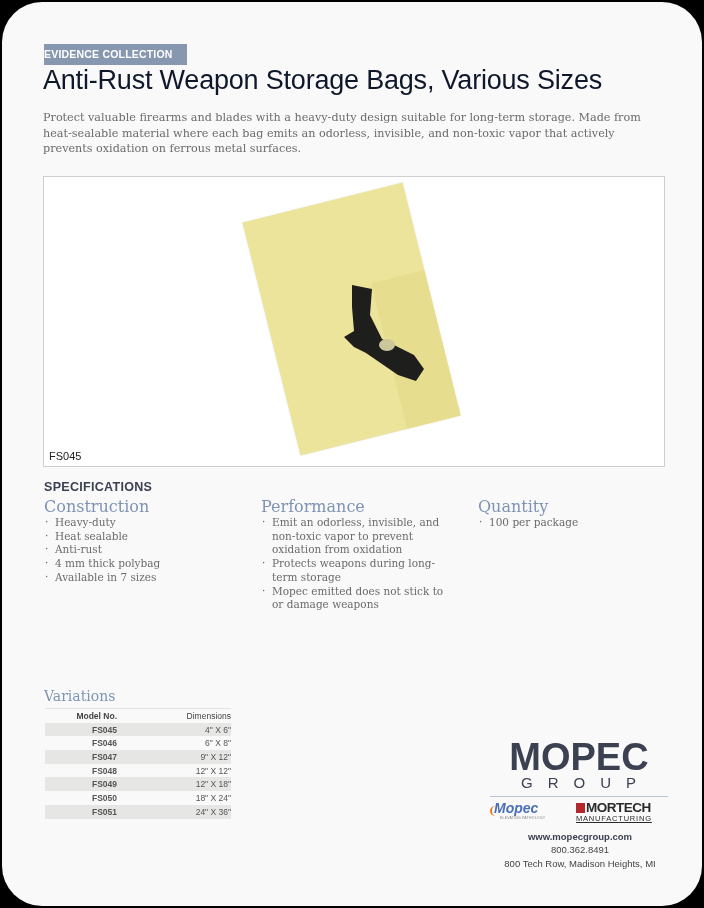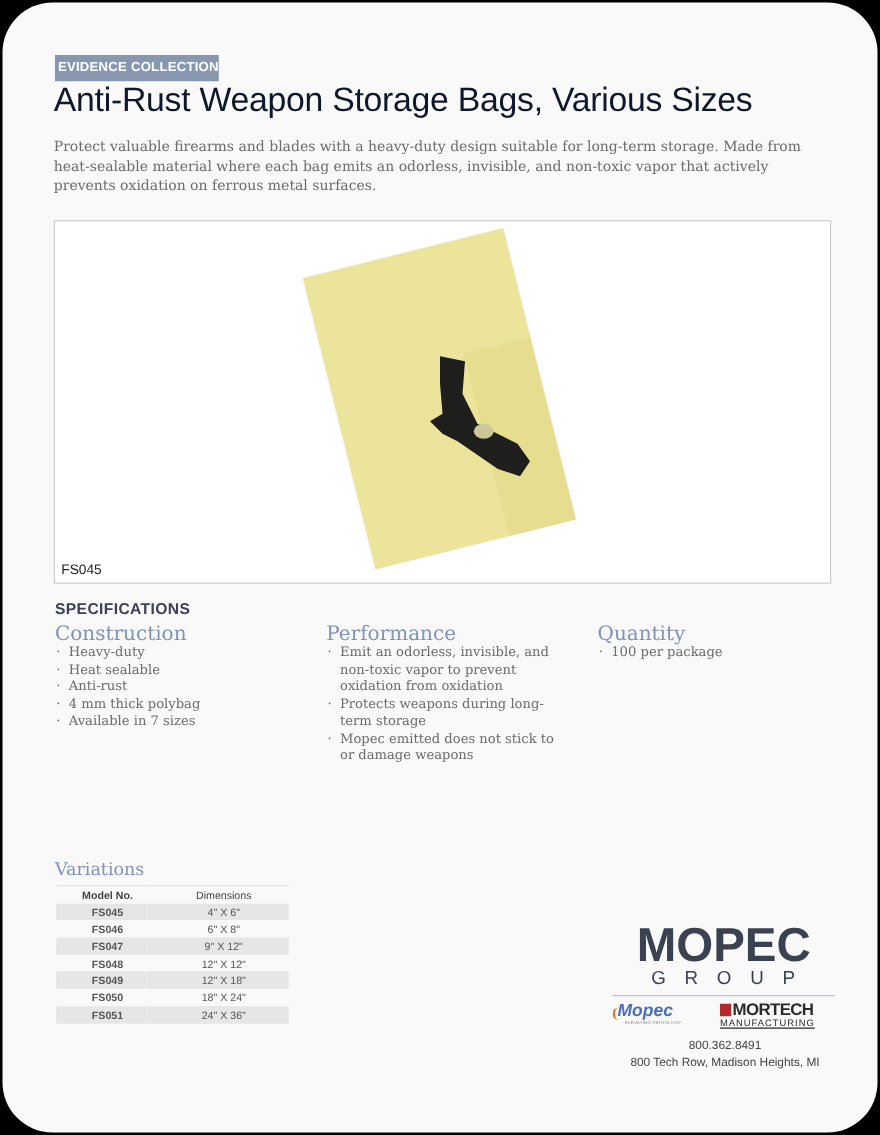--- a/index.html
+++ b/index.html
@@ -1,34 +1,34 @@
 <!DOCTYPE html>
 <html><head>
 <meta charset="utf-8">
 <style>
   html, body { margin:0; padding:0; }
   body { width:704px; height:908px; background:#000; position:relative; overflow:hidden; font-family:"DejaVu Serif", serif; }
   .page { position:absolute; left:2px; top:2px; width:700px; height:904px; background:#f9f9fa; border-radius:40px; overflow:hidden; }
-  .category { position:absolute; left:42px; top:42px; width:131px; height:21px; background:#8797b0; color:#fff; font-family:"Liberation Sans", sans-serif; font-weight:bold; font-size:10.5px; letter-spacing:0.2px; line-height:21px; text-align:right; }
+  .category { position:absolute; left:42px; top:42px; width:143px; height:21px; background:#8797b0; color:#fff; font-family:"Liberation Sans", sans-serif; font-weight:bold; font-size:10.5px; letter-spacing:0.2px; line-height:21px; text-align:left; }
   .title { position:absolute; left:41px; top:63px; font-family:"Liberation Sans", sans-serif; font-size:27px; color:#0f172a; letter-spacing:-0.2px; white-space:nowrap; }
   .intro { position:absolute; left:41px; top:108px; width:620px; font-family:"DejaVu Serif", serif; font-size:11.2px; line-height:15.5px; color:#6b6b6b; }
   .photo { position:absolute; left:41px; top:174px; width:620px; height:289px; background:#fff; border:1px solid #cfcfd2; overflow:hidden; }
   .photo-caption { position:absolute; left:5px; bottom:4px; font-family:"Liberation Sans", sans-serif; font-size:11px; color:#222; }
   .bag { position:absolute; left:210px; top:20px; width:165px; height:240px; background:#ece49a; transform:rotate(-14deg); transform-origin:center; box-shadow:0 0 2px rgba(0,0,0,0.1); }
   .bag-inner { position:absolute; left:110px; top:90px; width:55px; height:150px; background:#e6dd8e; }
   .gun { position:absolute; }
   .spec-head { position:absolute; left:42px; top:478px; font-family:"Liberation Sans", sans-serif; font-weight:bold; font-size:12.5px; color:#3b4150; letter-spacing:0.3px; }
   .col { position:absolute; top:496px; }
   .col h3 { margin:0; font-family:"DejaVu Serif", serif; font-weight:normal; font-size:16px; color:#7f93b4; line-height:18px; }
   .col ul { list-style:none; margin:0; padding:0; }
   .col li { font-family:"DejaVu Serif", serif; font-size:10.5px; line-height:13.7px; color:#6b6b6b; padding-left:11px; position:relative; }
   .col li::before { content:"·"; position:absolute; left:1px; top:0; }
   .var-head { position:absolute; left:42px; top:686px; font-family:"DejaVu Serif", serif; font-size:14px; color:#7f93b4; }
   .var-table { position:absolute; left:43px; top:706px; width:186px; border-collapse:collapse; border-top:1px solid #e3e3e3; }
-  .var-table th, .var-table td { font-family:"Liberation Sans", sans-serif; font-size:8.5px; height:13.7px; padding:0 0 0 10px; text-align:center; color:#444; }
+  .var-table th, .var-table td { font-family:"Liberation Sans", sans-serif; font-size:8.5px; height:13.7px; padding:0 0 0 10px; text-align:right; color:#444; }
   .var-table th { font-weight:bold; }
   .var-table th:nth-child(2) { font-weight:normal; }
   .var-table td:first-child { font-weight:bold; color:#555; }
   .var-table td:nth-child(2) { color:#555; }
   .var-table tr.shade td { background:#e6e6e4; }
   .var-table td:first-child, .var-table th:first-child { width:62px; }
   .logo { position:absolute; left:488px; top:738px; width:178px; }
   .logo-main { font-family:"Liberation Sans", sans-serif; font-weight:bold; font-size:38px; color:#3b4150; letter-spacing:0px; line-height:34px; text-align:center; }
   .logo-sub { font-family:"Liberation Sans", sans-serif; font-size:15px; color:#3b4150; letter-spacing:15px; text-align:center; padding-left:14px; line-height:18px; }
   .logo-rule { height:1px; background:#b8c3d6; margin:4px 0 0 0; }
@@ -140,17 +140,18 @@
 
   <div class="brand-row">
     <div class="brand-swoosh"></div>
     <div class="brand-mopec">Mopec</div>
     <div class="brand-mopec-sub">ELEVATING PATHOLOGY</div>
     <div class="brand-mortech"><span class="brand-mortech-mark"></span><span>MORTECH</span></div>
     <div class="brand-mortech-sub">MANUFACTURING</div>
   </div>
 
   <div class="contact">
+    <div class="web">www.mopecgroup.com</div>
     <div class="phone">800.362.8491</div>
     <div class="addr">800 Tech Row, Madison Heights, MI</div>
   </div>
 
 </div>
 
 </body></html>

